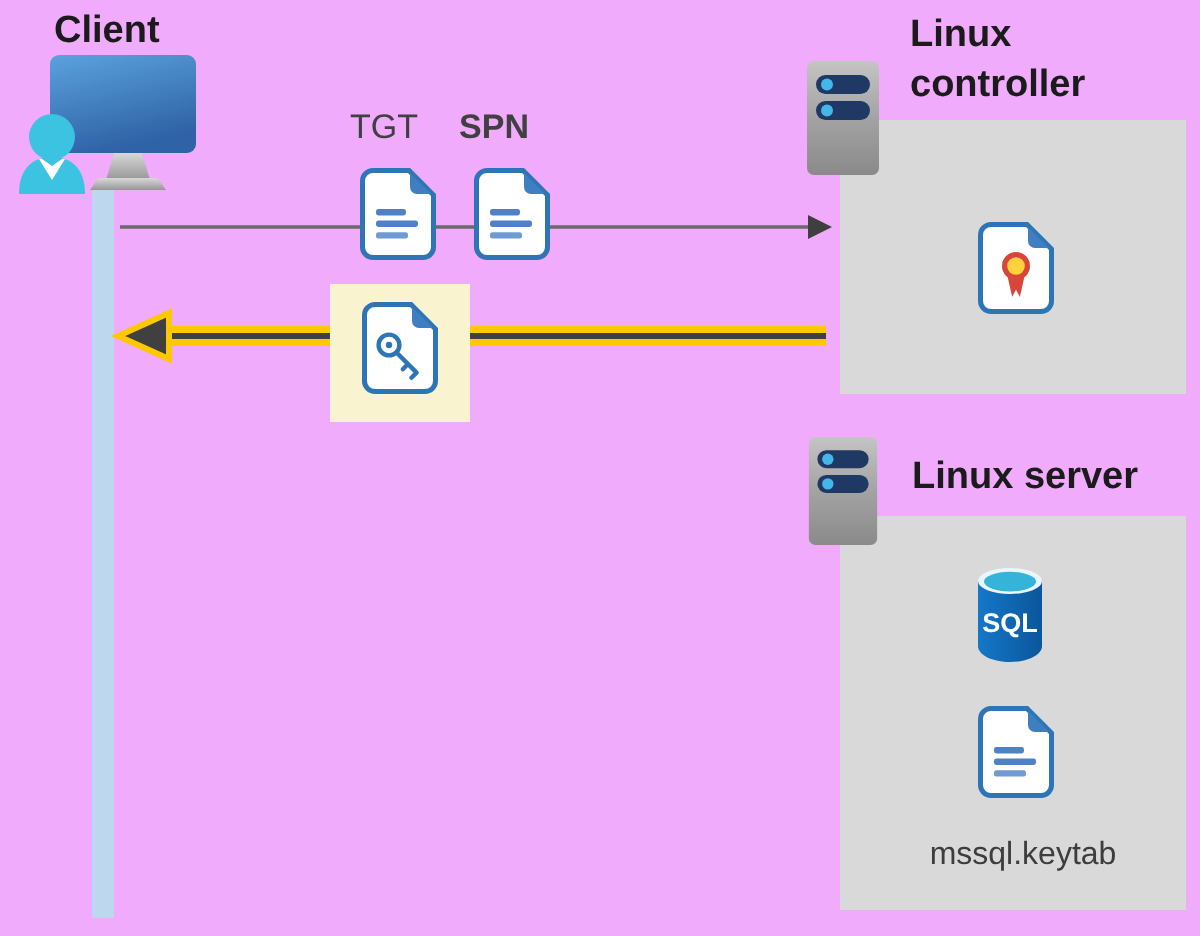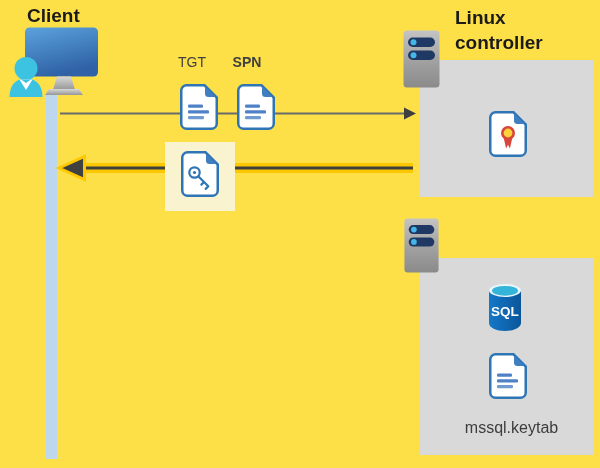--- a/index.html
+++ b/index.html
@@ -1,20 +1,20 @@
 <!DOCTYPE html>
 <html><head>
 <meta charset="utf-8">
 <style>
   html,body{margin:0;padding:0;background:#fff;font-family:"Liberation Sans",sans-serif;}
-  .canvas{position:relative;width:600px;height:468px;background:#fde047;overflow:hidden;}
+  .canvas{position:relative;width:600px;height:468px;background:#f0abfc;overflow:hidden;}
   .abs{position:absolute;}
   .node-box{position:absolute;background:#d9d9d9;}
   .node-label{position:absolute;font-weight:700;font-size:19px;color:#1b1b1b;line-height:25px;}
-  .ticket-label{position:absolute;font-size:14px;color:#404040;text-align:center;width:38px;}
+  .ticket-label{position:absolute;font-size:17px;color:#404040;text-align:center;width:38px;}
   .keytab-label{position:absolute;font-size:16px;color:#3d3d3d;text-align:center;}
   .timeline{position:absolute;background:#bdd7ee;}
   .highlight{position:absolute;background:#faf3cf;}
   svg{display:block;}
 </style>
 </head>
 <body>
 
 <div class="canvas">
 
@@ -119,20 +119,21 @@
       <use href="#sym-server"></use>
     </svg>
   <div class="node-label" style="left:455px;top:5px;width:128px;">Linux controller</div>
   <svg class="abs" style="left:489px;top:111px;" width="38" height="46">
       <use href="#sym-doccert"></use>
     </svg>
 
   <svg class="abs" style="left:403px;top:218px;" width="37" height="55">
       <use href="#sym-server"></use>
     </svg>
+  <div class="node-label" style="left:456px;top:226px;white-space:nowrap;">Linux server</div>
 
   <svg class="abs" style="left:487px;top:282px;" width="36" height="50" viewBox="0 0 36 50">
     <path d="M2 8.5 V41 C2 45.5 9.2 49 18 49 C26.8 49 34 45.5 34 41 V8.5 Z" fill="url(#g-sql)"></path>
     <ellipse cx="18" cy="8.5" rx="16" ry="6.5" fill="#e9f6fb"></ellipse>
     <ellipse cx="18" cy="8.8" rx="13" ry="4.9" fill="#35b4d9"></ellipse>
     <text x="18" y="34" text-anchor="middle" font-family="Liberation Sans, sans-serif" font-size="13.5" font-weight="700" fill="#ffffff">SQL</text>
   </svg>
 
   <svg class="abs" style="left:489px;top:353px;" width="38" height="46">
       <use href="#sym-doc"></use>

